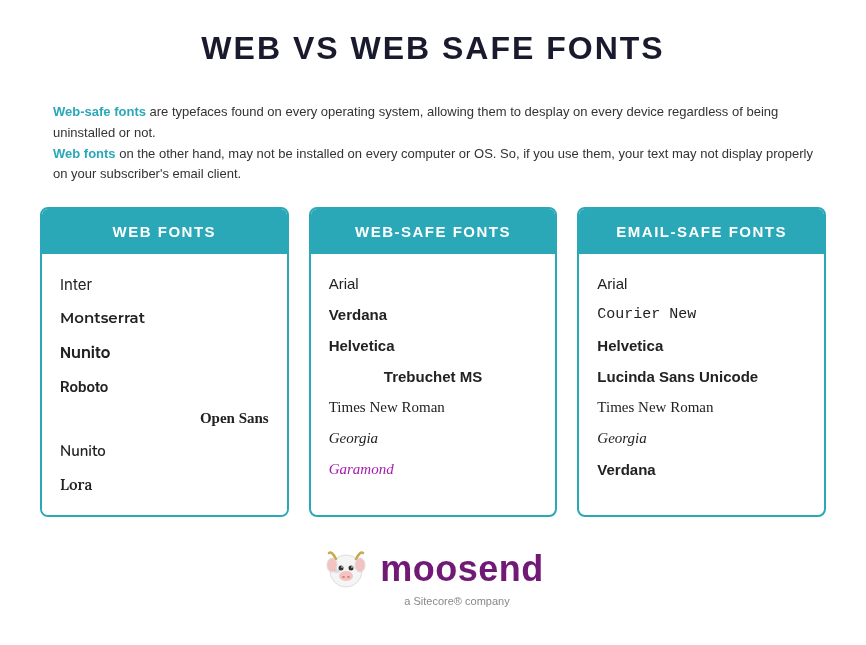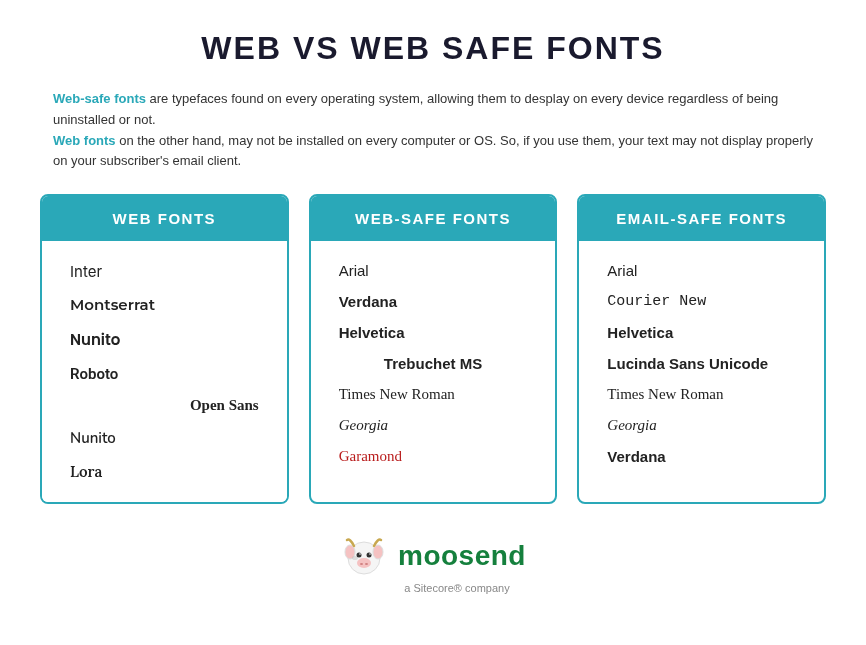--- a/index.html
+++ b/index.html
@@ -14,21 +14,21 @@
       align-items: center;
       padding: 30px 40px 20px;
     }
 
     .page-title {
       font-size: 32px;
       font-weight: 900;
       letter-spacing: 2px;
       color: #1a1a2e;
       text-align: center;
-      margin-bottom: 22px;
+      margin-bottom: 35px;
       font-family: Arial Black, Arial, sans-serif;
     }
 
     .description {
       font-size: 13px;
       color: #333;
       line-height: 1.6;
       max-width: 760px;
       width: 100%;
       margin-bottom: 22px;
@@ -64,21 +64,21 @@
       color: #ffffff;
       text-align: center;
       font-weight: 900;
       font-size: 15px;
       letter-spacing: 1.5px;
       padding: 14px 8px;
       font-family: Arial Black, Arial, sans-serif;
     }
 
     .column-body {
-      padding: 14px 28px;
+      padding: 14px 18px;
       background: #fff;
     }
 
     .font-item {
       font-size: 15px;
       color: #222;
       padding: 7px 0;
       border-bottom: none;
     }
 
@@ -89,21 +89,21 @@
     .font-opensans { font-family: Liberation Serif, serif; font-weight: 600; text-align: right; }
     .font-nunito { font-family: 'Nunito', Arial, sans-serif; font-weight: 600; }
     .font-lora { font-family: 'Lora', Georgia, serif; font-weight: 600; }
 
     .font-arial { font-family: Arial, sans-serif; }
     .font-verdana { font-family: Verdana, sans-serif; font-weight: bold; }
     .font-helvetica { font-family: Helvetica, Arial, sans-serif; font-weight: bold; }
     .font-trebuchet { font-family: 'Trebuchet MS', sans-serif; font-weight: bold; text-align: center; }
     .font-times { font-family: 'Times New Roman', Times, serif; }
     .font-georgia { font-family: Georgia, serif; font-style: italic; }
-    .font-garamond { font-family: Garamond, serif; color: #b91c1c; }
+    .font-garamond { font-family: Garamond, serif; font-style: italic; color: #a21caf; }
 
     .font-courier { font-family: 'Courier New', Courier, monospace; }
     .font-lucinda { font-family: 'Lucinda Sans Unicode', Arial, sans-serif; font-weight: bold; }
     .font-georgia-e { font-family: Georgia, serif; font-style: italic; }
     .font-verdana-e { font-family: Verdana, sans-serif; font-weight: bold; }
 
     .footer {
       display: flex;
       flex-direction: column;
       align-items: center;
@@ -115,23 +115,23 @@
       align-items: center;
       gap: 10px;
     }
 
     .cow-icon {
       width: 48px;
       height: 48px;
     }
 
     .moosend-text {
-      font-size: 28px;
+      font-size: 36px;
       font-weight: 700;
-      color: #15803d;
+      color: #701a75;
       letter-spacing: 0.5px;
     }
 
     .sitecore-text {
       font-size: 11px;
       color: #888;
       text-align: center;
       margin-top: 2px;
       margin-left: 48px;
     }

